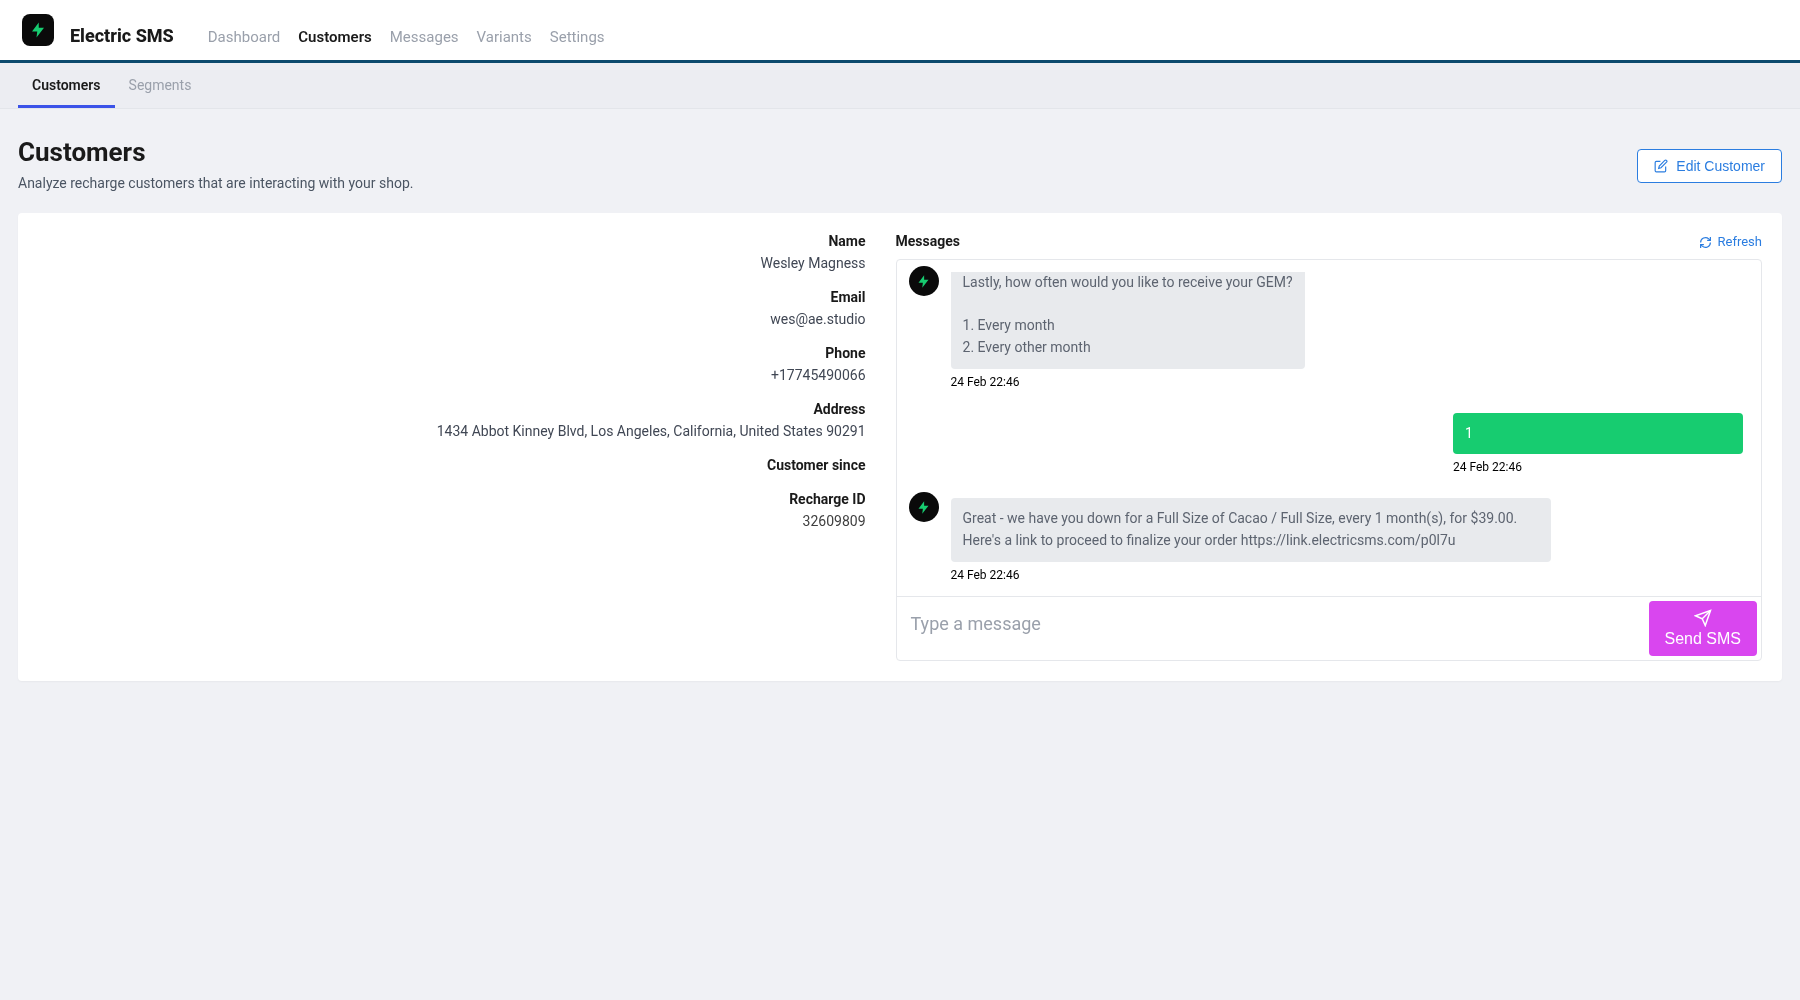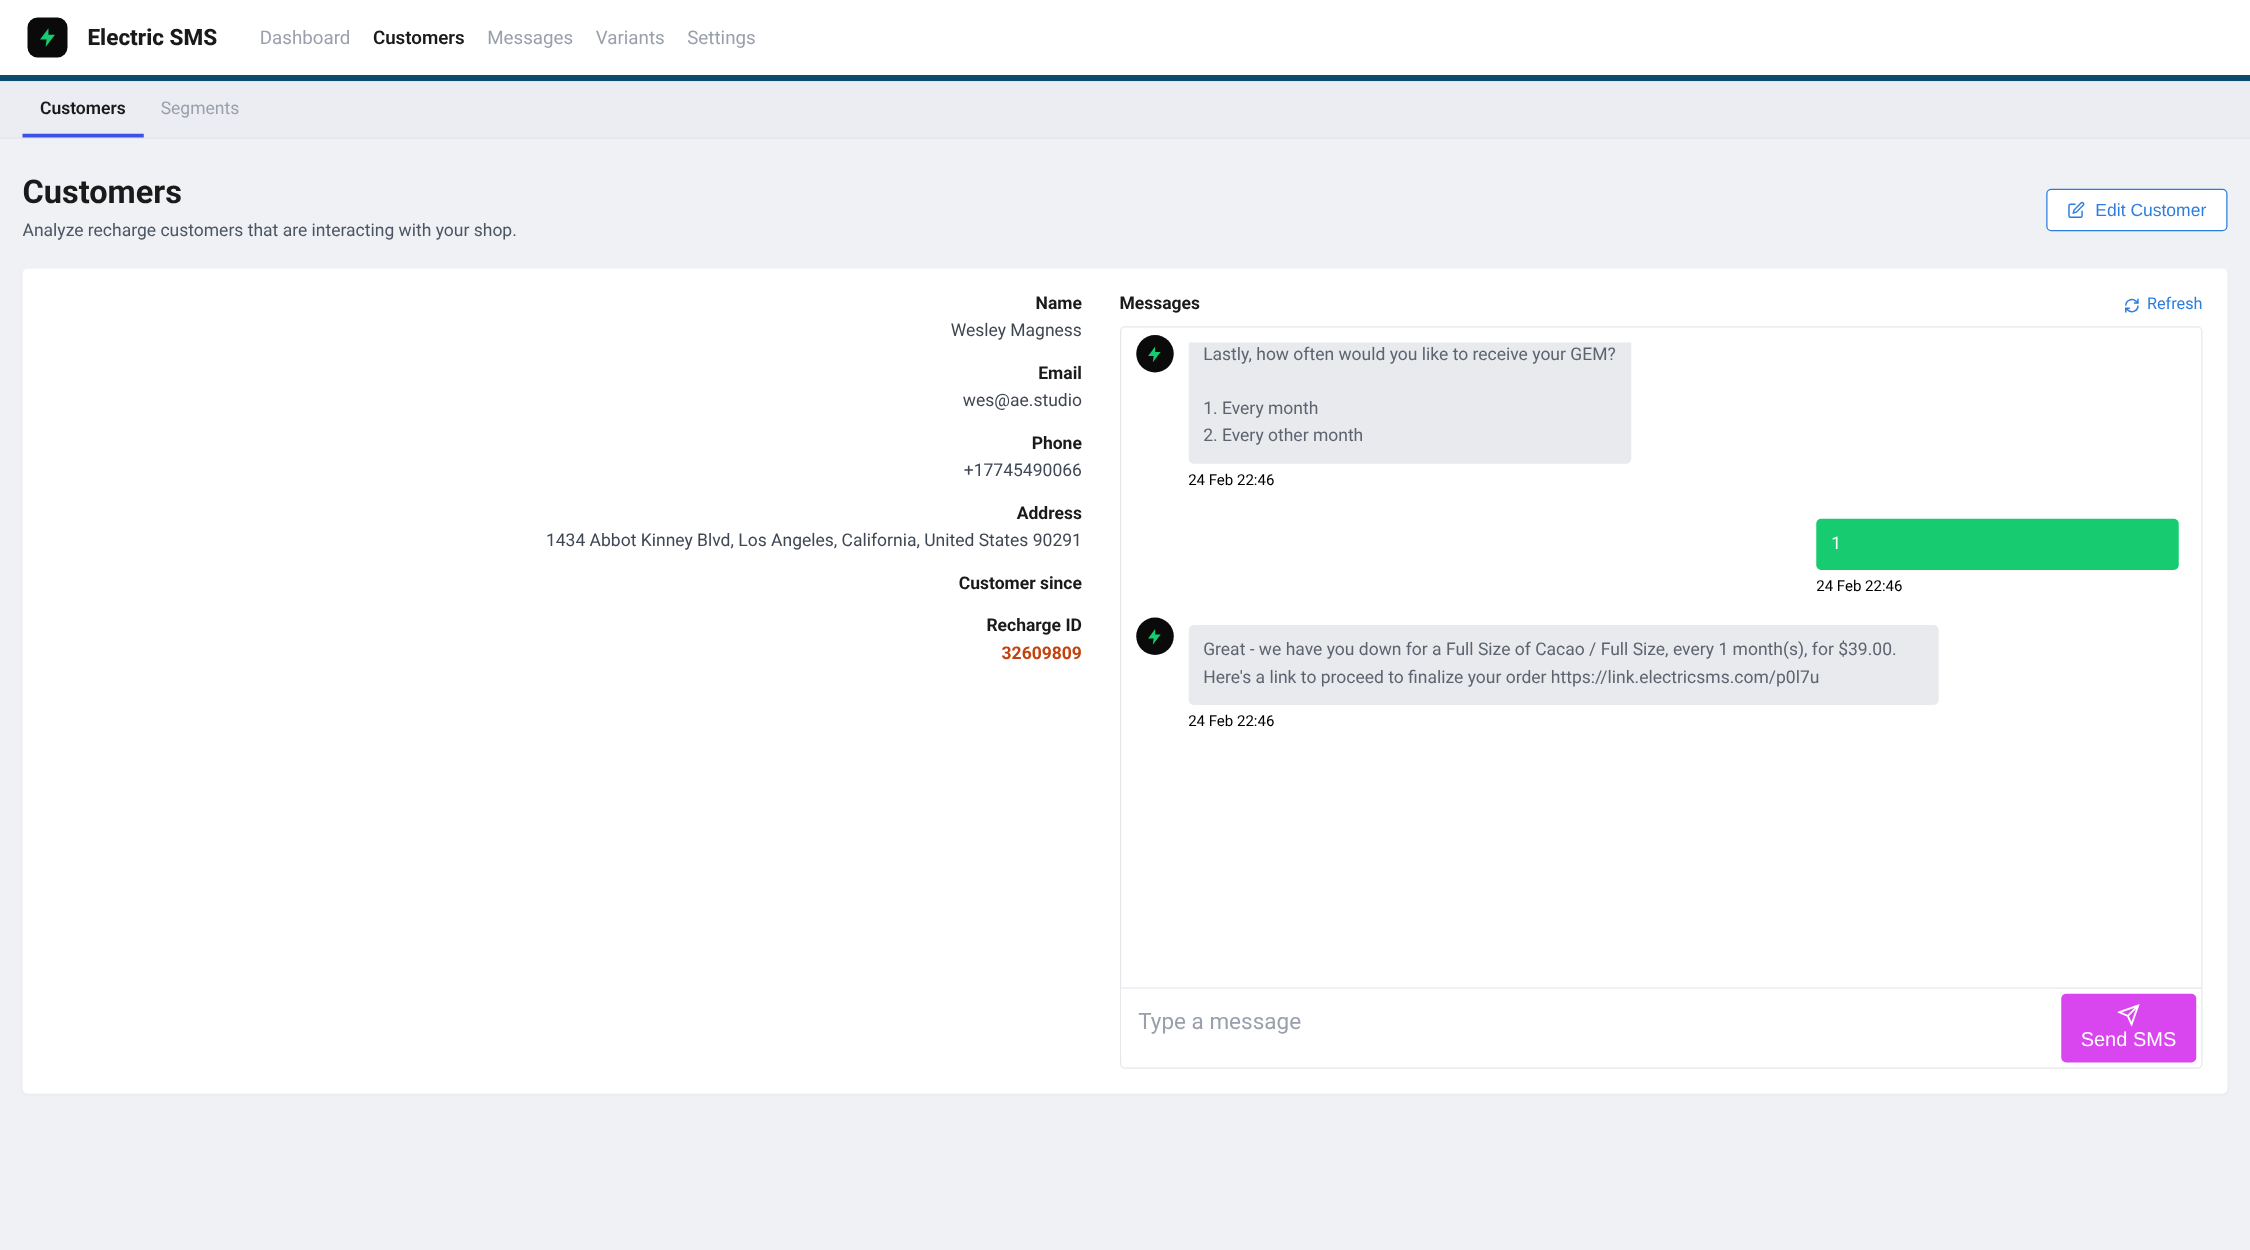--- a/index.html
+++ b/index.html
@@ -8,23 +8,23 @@
       padding: 0;
     }
     body {
       font-family: -apple-system, BlinkMacSystemFont, 'Segoe UI', Roboto, Helvetica, Arial, sans-serif;
       background: #f0f1f5;
       color: #1a1a1a;
       font-size: 14px;
     }
     .topbar {
       background: #fff;
-      border-bottom: 5px solid #0c4a6e;
-      display: flex;
-      align-items: center;
+      border-bottom: 3px solid #0c4a6e;
+      display: flex;
+      align-items: flex-end;
       padding: 14px 22px;
       gap: 16px;
     }
     .logo-box {
       width: 32px;
       height: 32px;
       background: #0a0a0a;
       border-radius: 8px;
       display: flex;
       align-items: center;
@@ -121,23 +121,22 @@
       font-weight: 700;
       font-size: 14px;
       margin-bottom: 6px;
       color: #1a1a1a;
     }
     .field-value {
       color: #404754;
       font-size: 14px;
     }
     .field-value.link {
-      color: #c2410c;
-      cursor: pointer;
-      font-weight: bold;
+      color: #404040;
+      cursor: pointer;
     }
     .messages-col {
       flex: 1;
       display: flex;
       flex-direction: column;
     }
     .msg-header {
       display: flex;
       justify-content: space-between;
       align-items: center;
@@ -153,21 +152,21 @@
       align-items: flex-end;
       gap: 6px;
       cursor: pointer;
       font-size: 13px;
     }
     .msg-box {
       border: 1px solid #e5e7eb;
       border-radius: 4px;
       display: flex;
       flex-direction: column;
-      height: 594px;
+      height: 402px;
       justify-content: space-between;
     }
     .msg-scroll {
       flex: 1;
       overflow: hidden;
       padding: 12px 18px 12px 12px;
     }
     .msg-row {
       display: flex;
       gap: 12px;

